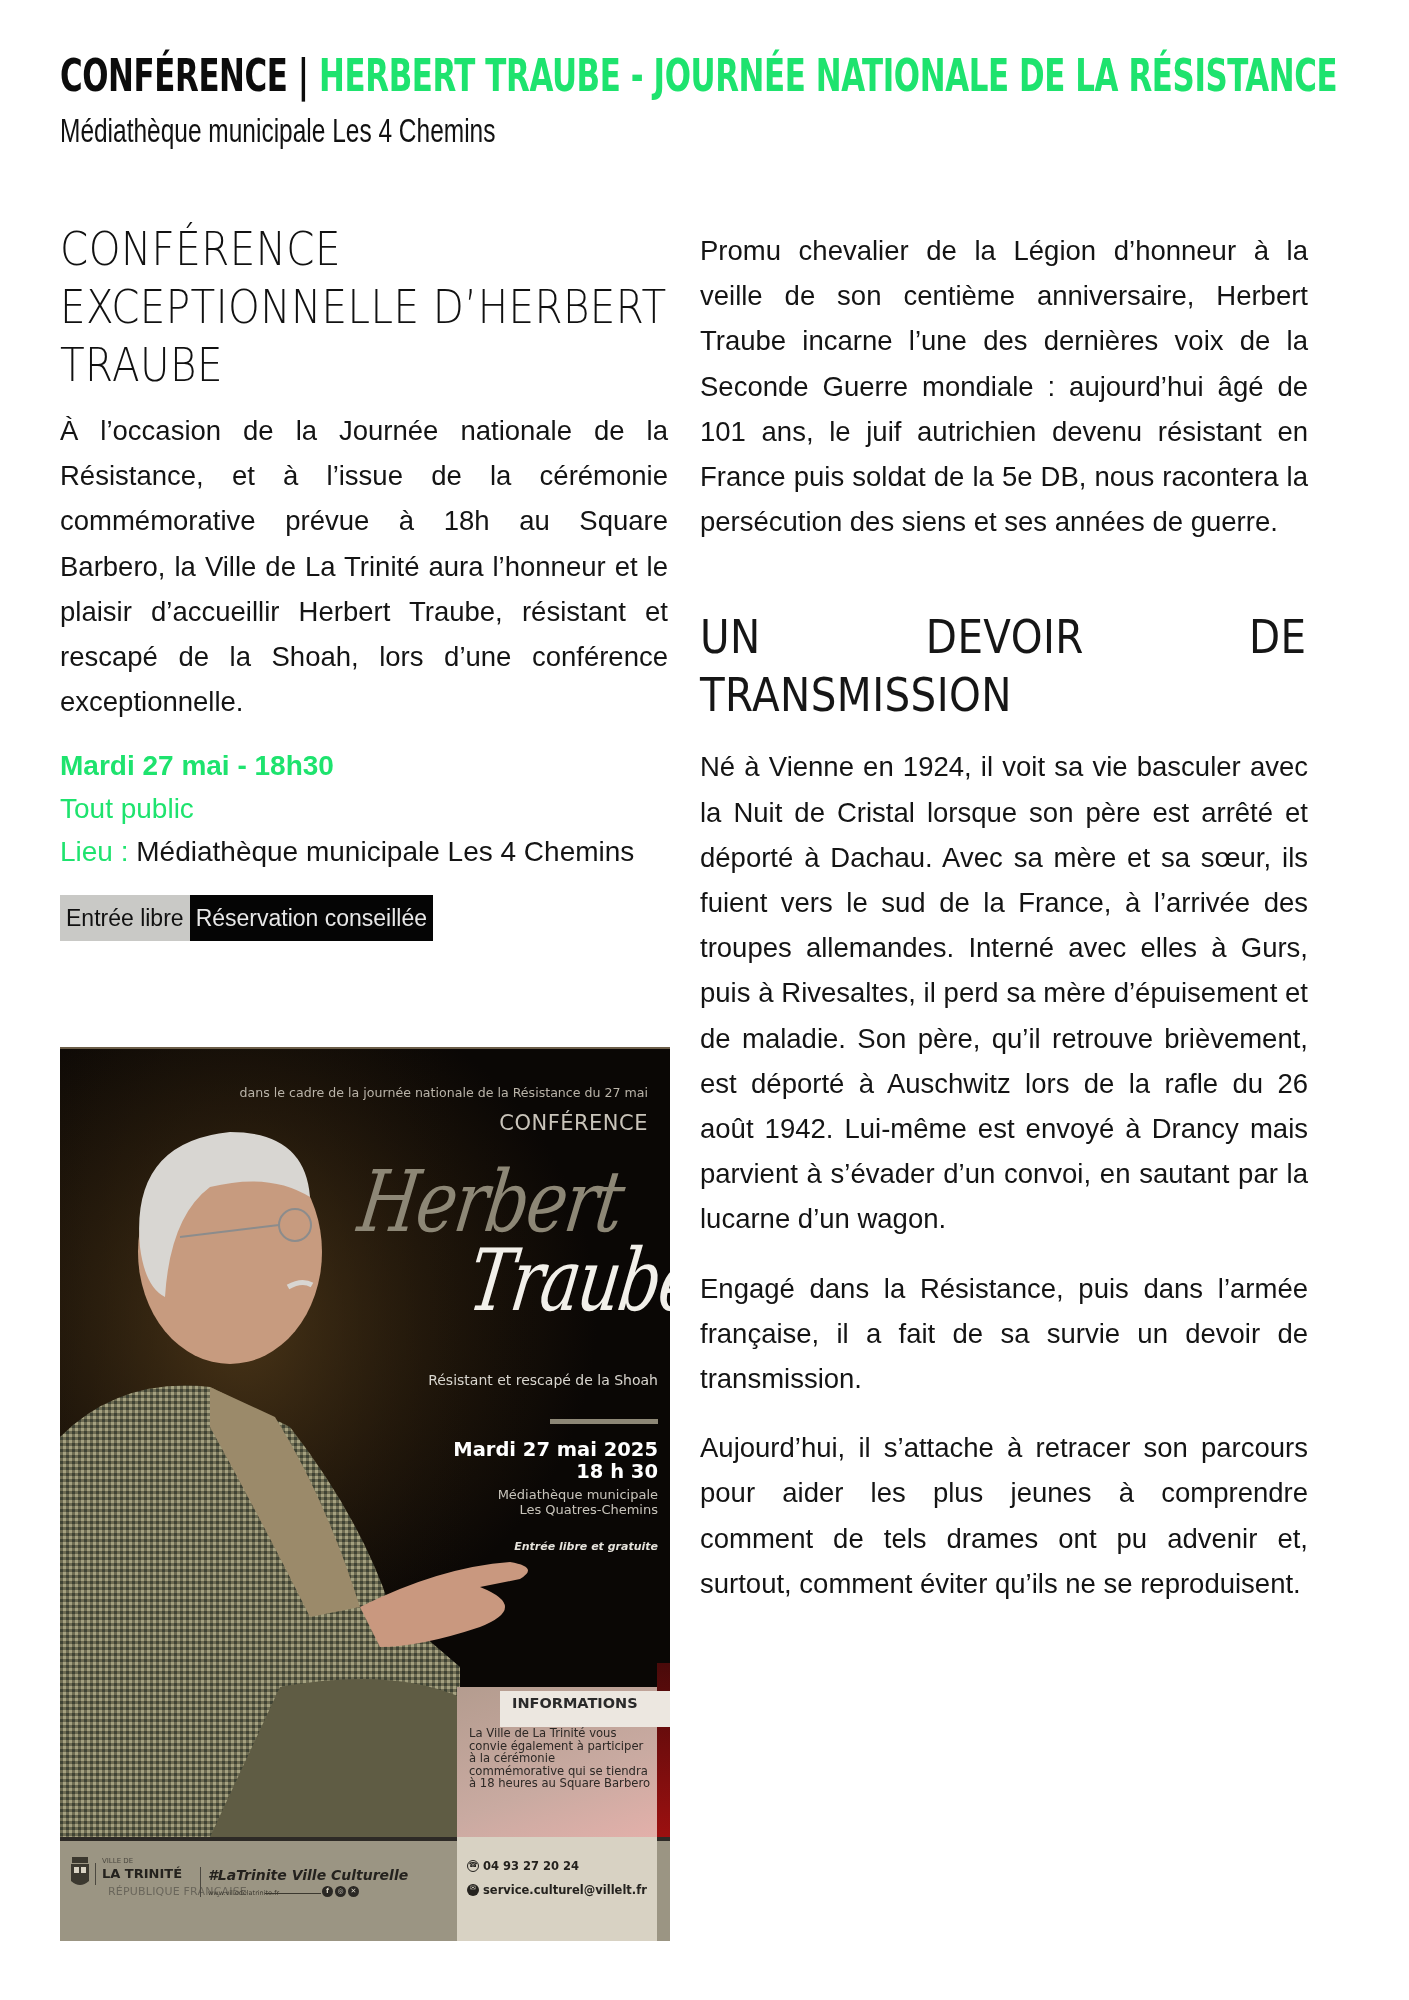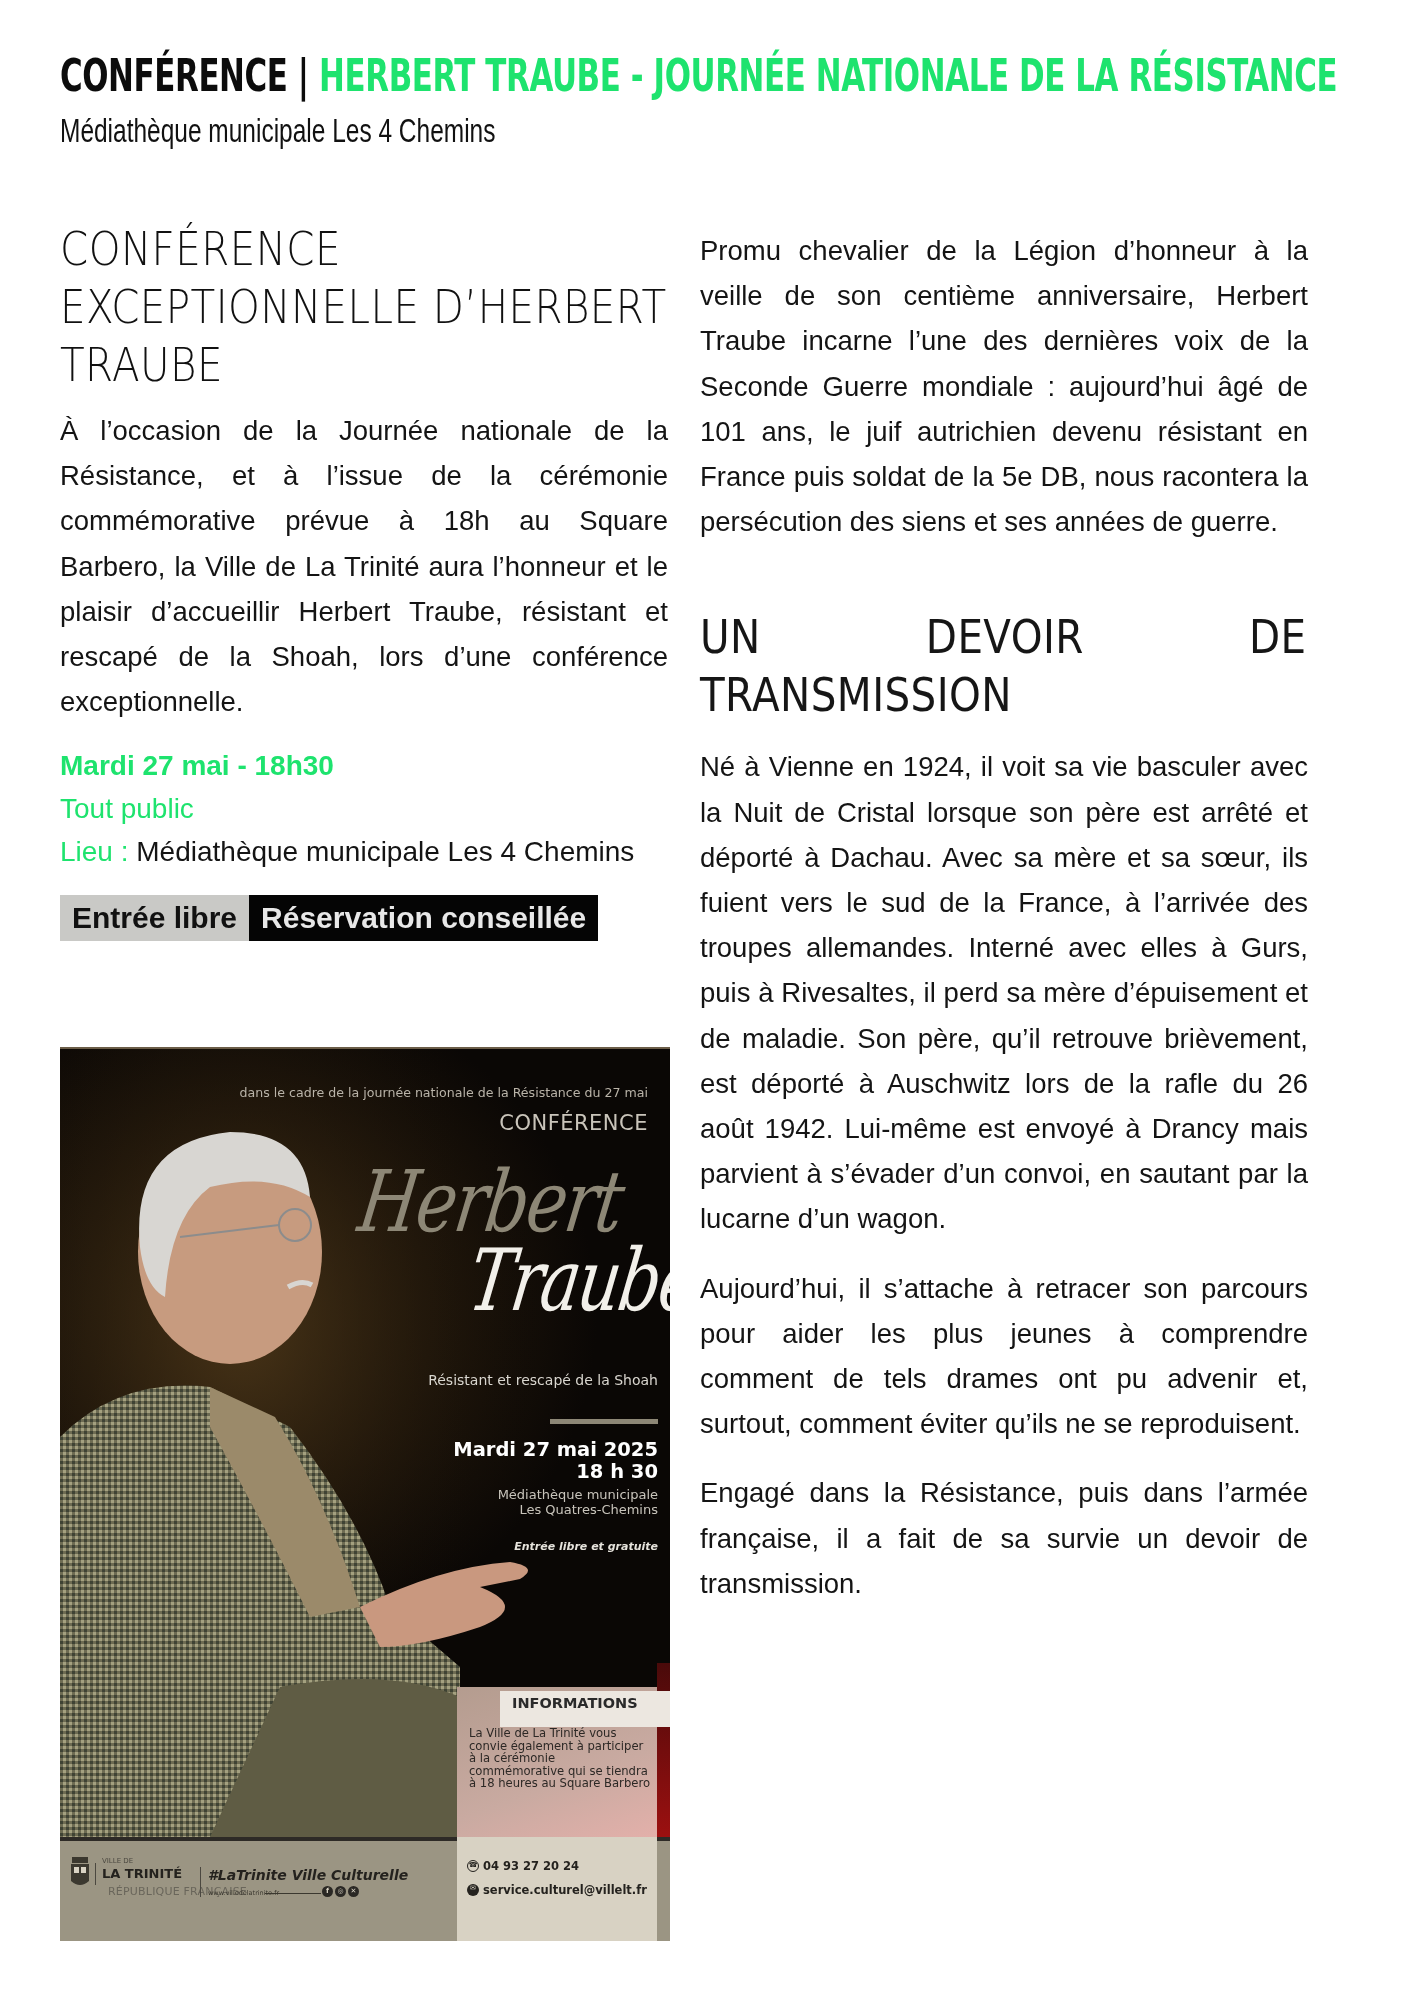--- a/index.html
+++ b/index.html
@@ -42,21 +42,21 @@
     font-size: 27.5px; line-height: 45.2px; color: #141414;
     text-align: justify; margin-bottom: 24px;
   }
 
   .event-date { color: #1ee36e; font-weight: bold; font-size: 28px; line-height: 43px; margin-top: 4px; }
   .event-audience { color: #1ee36e; font-size: 28px; line-height: 43px; }
   .event-place { font-size: 28px; line-height: 43px; color: #141414; text-align: justify; }
   .event-place .lbl { color: #1ee36e; }
 
   .badges { display: flex; margin-top: 22px; height: 46px; }
-  .badge { font-weight: bold; font-size: 30px; line-height: 46px; padding: 0 12px; }
+  .badge { font-weight: normal; font-size: 23px; line-height: 46px; padding: 0 6px; }
   .badge-free { background: #c9c9c6; color: #111; }
   .badge-resa { background: #050505; color: #e8e8e8; }
 
   
   .poster {
     position: absolute; left: 60px; top: 1047px; width: 610px; height: 894px;
     background: radial-gradient(ellipse 60% 38% at 28% 30%, #3b2a12 0%, #20160a 55%, #0a0705 100%);
     overflow: hidden; font-family: "DejaVu Sans", sans-serif;
   }
   .poster::after { content: ""; position: absolute; left: 0; right: 0; top: 0; height: 2px; background: #6b5d48; }
@@ -219,15 +219,15 @@
         <span>service.culturel@villelt.fr</span>
       </div>
     </div>
   </div>
 </figure>
 
 <section class="col col-right">
   <p class="para" style="margin-bottom:64px;">Promu chevalier de la Légion d’honneur à la veille de son centième anniversaire, Herbert Traube incarne l’une des dernières voix de la Seconde Guerre mondiale : aujourd’hui âgé de 101 ans, le juif autrichien devenu résistant en France puis soldat de la 5e DB, nous racontera la persécution des siens et ses années de guerre.</p>
   <h2 class="section-heading light" style="margin-bottom:20px;">UN DEVOIR DE TRANSMISSION</h2>
   <p class="para">Né à Vienne en 1924, il voit sa vie basculer avec la Nuit de Cristal lorsque son père est arrêté et déporté à Dachau. Avec sa mère et sa sœur, ils fuient vers le sud de la France, à l’arrivée des troupes allemandes. Interné avec elles à Gurs, puis à Rivesaltes, il perd sa mère d’épuisement et de maladie. Son père, qu’il retrouve brièvement, est déporté à Auschwitz lors de la rafle du 26 août 1942. Lui-même est envoyé à Drancy mais parvient à s’évader d’un convoi, en sautant par la lucarne d’un wagon.</p>
+  <p class="para">Engagé dans la Résistance, puis dans l’armée française, il a fait de sa survie un devoir de transmission.</p>
   <p class="para">Aujourd’hui, il s’attache à retracer son parcours pour aider les plus jeunes à comprendre comment de tels drames ont pu advenir et, surtout, comment éviter qu’ils ne se reproduisent.</p>
-  <p class="para">Engagé dans la Résistance, puis dans l’armée française, il a fait de sa survie un devoir de transmission.</p>
 </section>
 
 </body></html>

